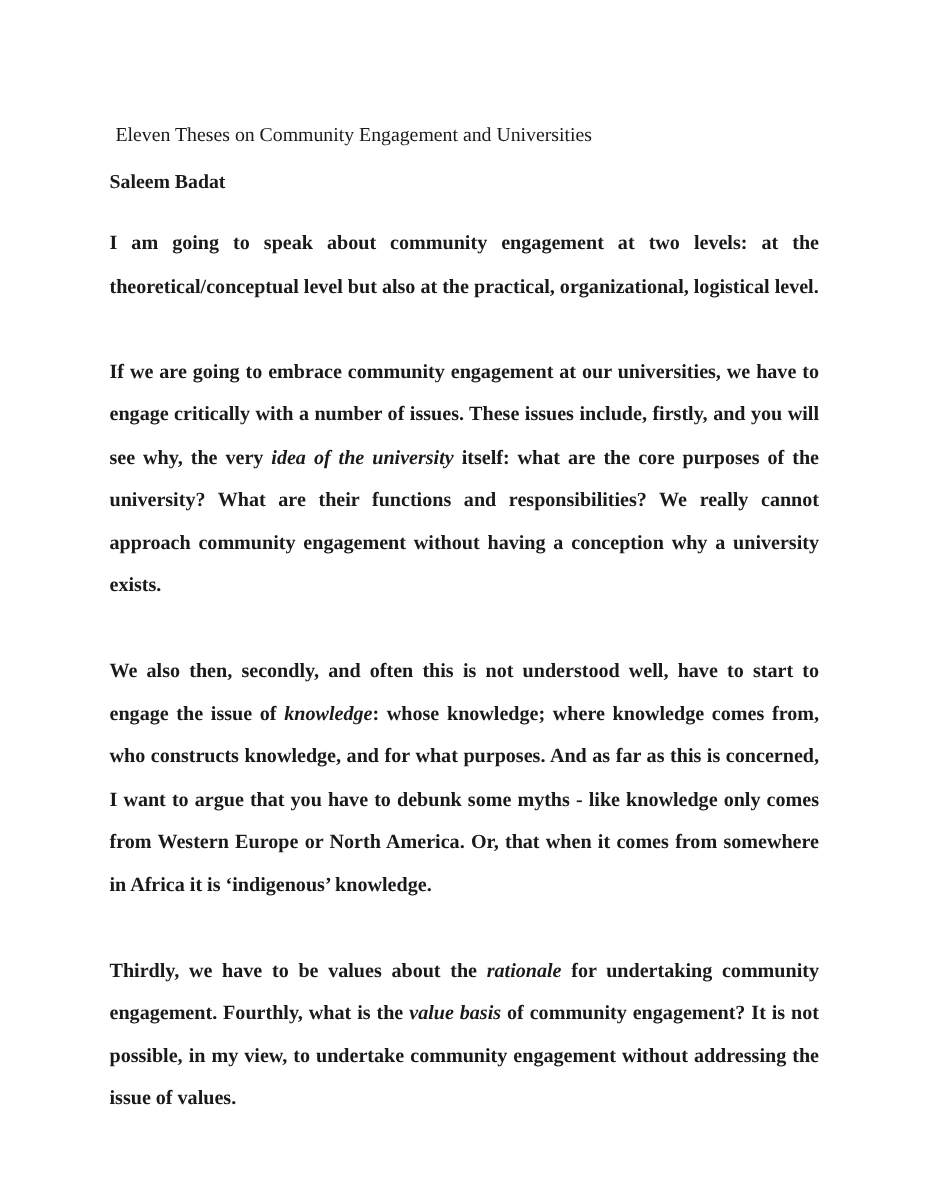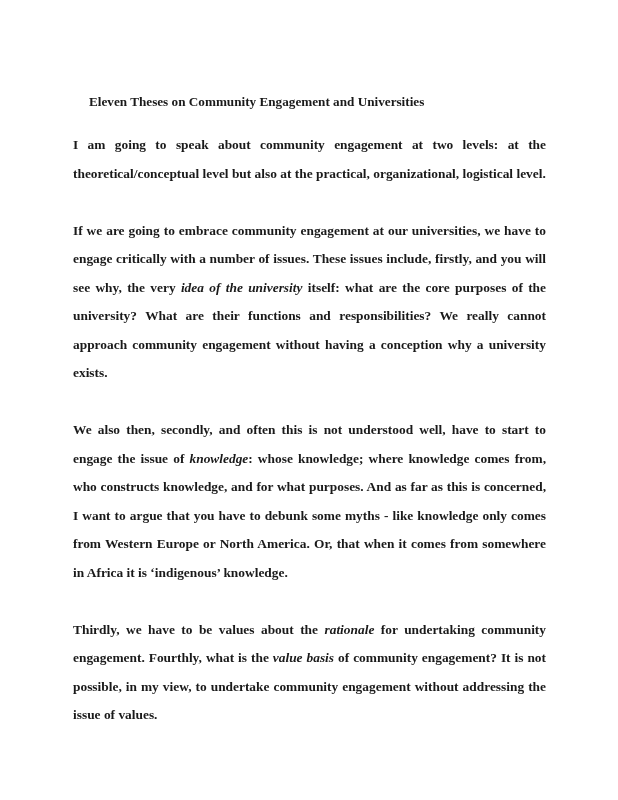--- a/index.html
+++ b/index.html
@@ -1,29 +1,30 @@
 <!DOCTYPE html>
 <html><head>
 <meta charset="utf-8">
 <style>
   html, body { margin: 0; padding: 0; background: #ffffff; }
   body { width: 618px; height: 800px; overflow: hidden; position: relative;
          font-family: "DejaVu Serif", "Liberation Serif", serif; color: #1a1a1a; }
   .page { position: absolute; left: 73px; top: 72px; width: 473px; }
-  .title { font-family: "Liberation Serif", serif; font-weight: bold; font-size: 13.2px; line-height: 27px; margin: 16px; }
+  .title { font-family: "Liberation Serif", serif; font-weight: normal; font-size: 13.2px; line-height: 27px; margin: 4px; }
   .author { font-family: "Liberation Serif", serif; font-weight: bold; font-size: 13.2px; line-height: 27px; margin: 0 0 14px 0; }
   p.para { font-family: "Liberation Serif", serif; font-size: 13.4px; line-height: 28.5px; text-align: justify; margin: 0 0 28.5px 0; font-weight: bold; }
   p.para.last { margin-bottom: 0; }
   p.para em { font-style: italic; }
 </style>
 </head>
 <body>
 
 <div class="page">
   <h1 class="title">Eleven Theses on Community Engagement and Universities</h1>
+  <div class="author">Saleem Badat</div>
 
   <p class="para">
     <span>I am going to speak about community engagement at two levels: at the theoretical/conceptual level but also at the practical, organizational, logistical level.</span>
   </p>
 
   <p class="para">
     <span>If we are going to embrace community engagement at our universities, we have to engage critically with a number of issues. These issues include, firstly, and you will see why, the very </span><em>idea of the university</em><span> itself: what are the core purposes of the university? What are their functions and responsibilities? We really cannot approach community engagement without having a conception why a university exists.</span>
   </p>
 
   <p class="para">

